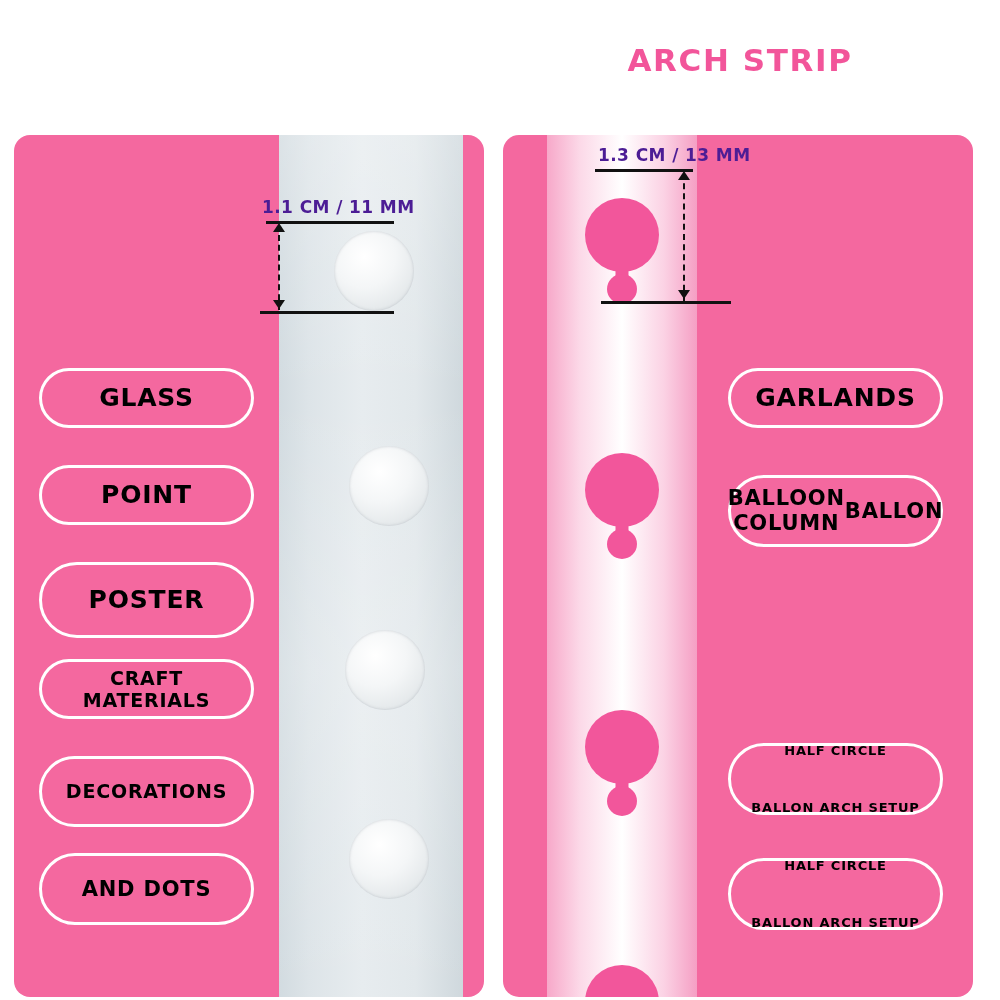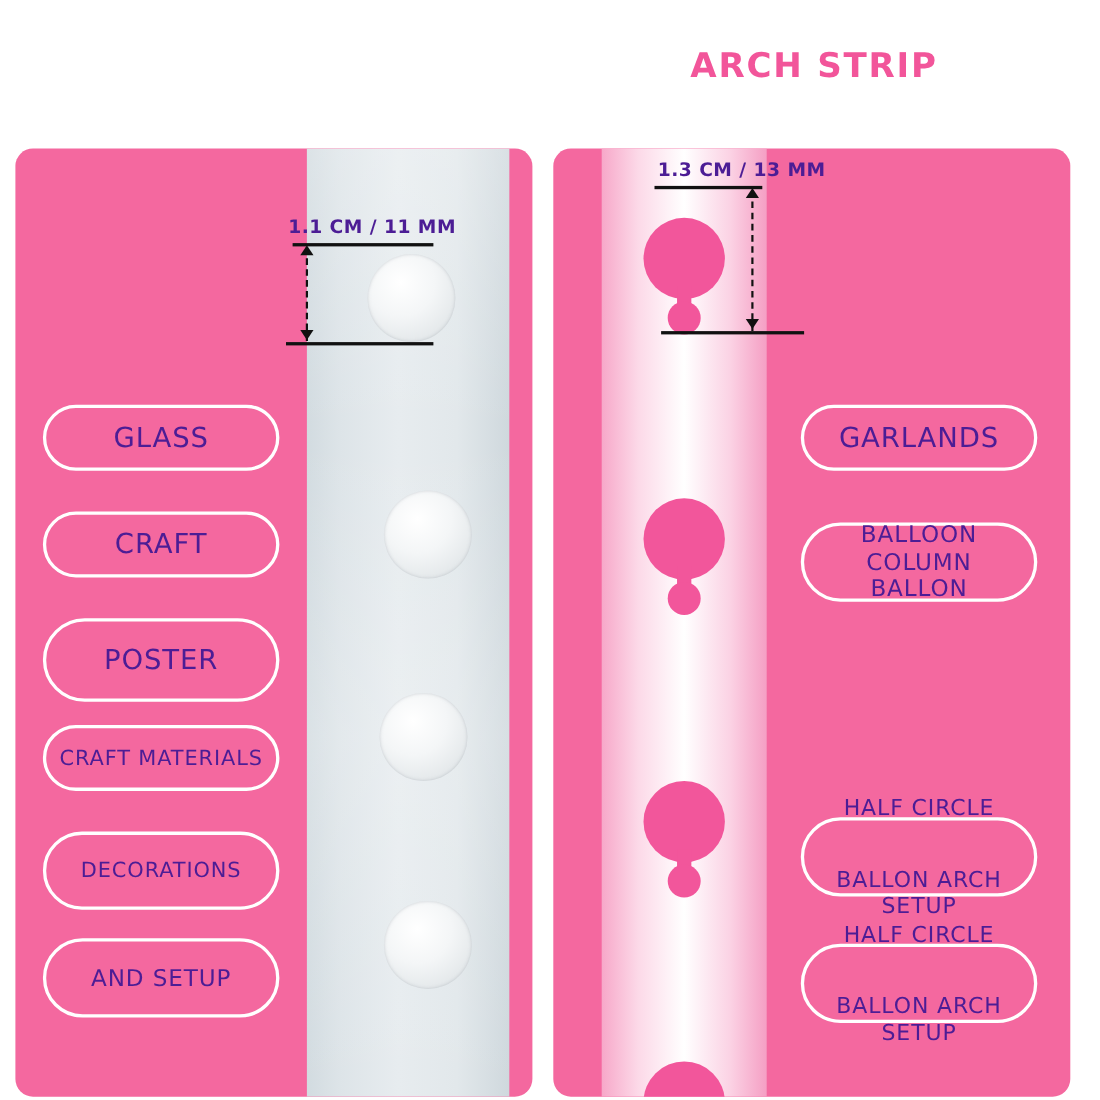--- a/index.html
+++ b/index.html
@@ -144,35 +144,35 @@
     border-left: 6px solid transparent;
     border-right: 6px solid transparent;
     border-top: 9px solid #111111;
   }
 
   
   .pill {
     position: absolute;
     border: 3px solid #ffffff;
     border-radius: 40px;
-    color: #4c1d95;
+    color: #000000;
     font-family: "DejaVu Sans", sans-serif;
-    font-weight: normal;
+    font-weight: bold;
     letter-spacing: .8px;
     display: flex;
     align-items: center;
     justify-content: center;
     text-align: center;
     line-height: 1.18;
     box-sizing: border-box;
     padding: 4px 8px;
   }
   .pill.one-line { font-size: 25px; }
   .pill.small    { font-size: 19px; }
-  .pill.tiny     { font-size: 20px; gap: 42px; }
+  .pill.tiny     { font-size: 13px; gap: 42px; }
   .pill.two-line { font-size: 21px; }
 </style>
 </head>
 <body>
 
 <div class="board">
 
 
   <div class="panel-title" id="title-right">
     <div>ARCH STRIP</div>
@@ -185,37 +185,37 @@
     <div class="glue-dot" style="left:320px; top:96px; width:80px; height:80px;"></div>
     <div class="glue-dot" style="left:335px; top:311px; width:80px; height:80px;"></div>
     <div class="glue-dot" style="left:331px; top:495px; width:80px; height:80px;"></div>
     <div class="glue-dot" style="left:335px; top:684px; width:80px; height:80px;"></div>
 
     <div class="pill one-line" style="left:25px; top:233px; width:215px; height:60px;">
       <span>GLASS</span>
     </div>
 
     <div class="pill one-line" style="left:25px; top:330px; width:215px; height:60px;">
-      <span>CRAFT</span>
+      <span>POINT</span>
     </div>
 
     <div class="pill one-line" style="left:25px; top:427px; width:215px; height:76px;">
       <span>POSTER</span>
     </div>
 
     <div class="pill small" style="left:25px; top:524px; width:215px; height:60px;">
       <span>CRAFT MATERIALS</span>
     </div>
 
     <div class="pill small" style="left:25px; top:621px; width:215px; height:71px;">
       <span>DECORATIONS</span>
     </div>
 
     <div class="pill two-line" style="left:25px; top:718px; width:215px; height:72px; flex-direction:column;">
-      <span>AND SETUP</span>
+      <span>AND DOTS</span>
     </div>
 
     <div class="dim-label" style="left:224px; top:62px;margin-left:24px;">1.1 CM / 11 MM</div>
     <div class="dim-dash-v" style="left:264px; top:90px; height:85px;"></div>
     <div class="arrow arrow-up" style="left:259px; top:88px;"></div>
     <div class="arrow arrow-down" style="left:259px; top:165px;"></div>
     <div class="dim-line" style="left:252px; top:86px; width:128px; height:3px;"></div>
     <div class="dim-line" style="left:246px; top:176px; width:134px; height:3px;"></div>
   </div>
 
@@ -243,21 +243,21 @@
 
     <div class="arch-shape" style="left:119px; top:830px; width:90px; height:110px;">
       <div class="head"></div>
 
     </div>
 
     <div class="pill one-line" style="left:225px; top:233px; width:215px; height:60px;">
       <span>GARLANDS</span>
     </div>
 
-    <div class="pill two-line" style="left:225px; top:340px; width:215px; height:72px; flex-direction:column;">
+    <div class="pill two-line" style="left:225px; top:340px; width:215px; height:72px; flex-direction:row;">
       <span>BALLOON COLUMN</span>
       <span>BALLON</span>
     </div>
 
 
     <div class="pill tiny" style="left:225px; top:608px; width:215px; height:72px; flex-direction:column;">
       <span>HALF CIRCLE</span>
       <span>BALLON ARCH SETUP</span>
     </div>
 

